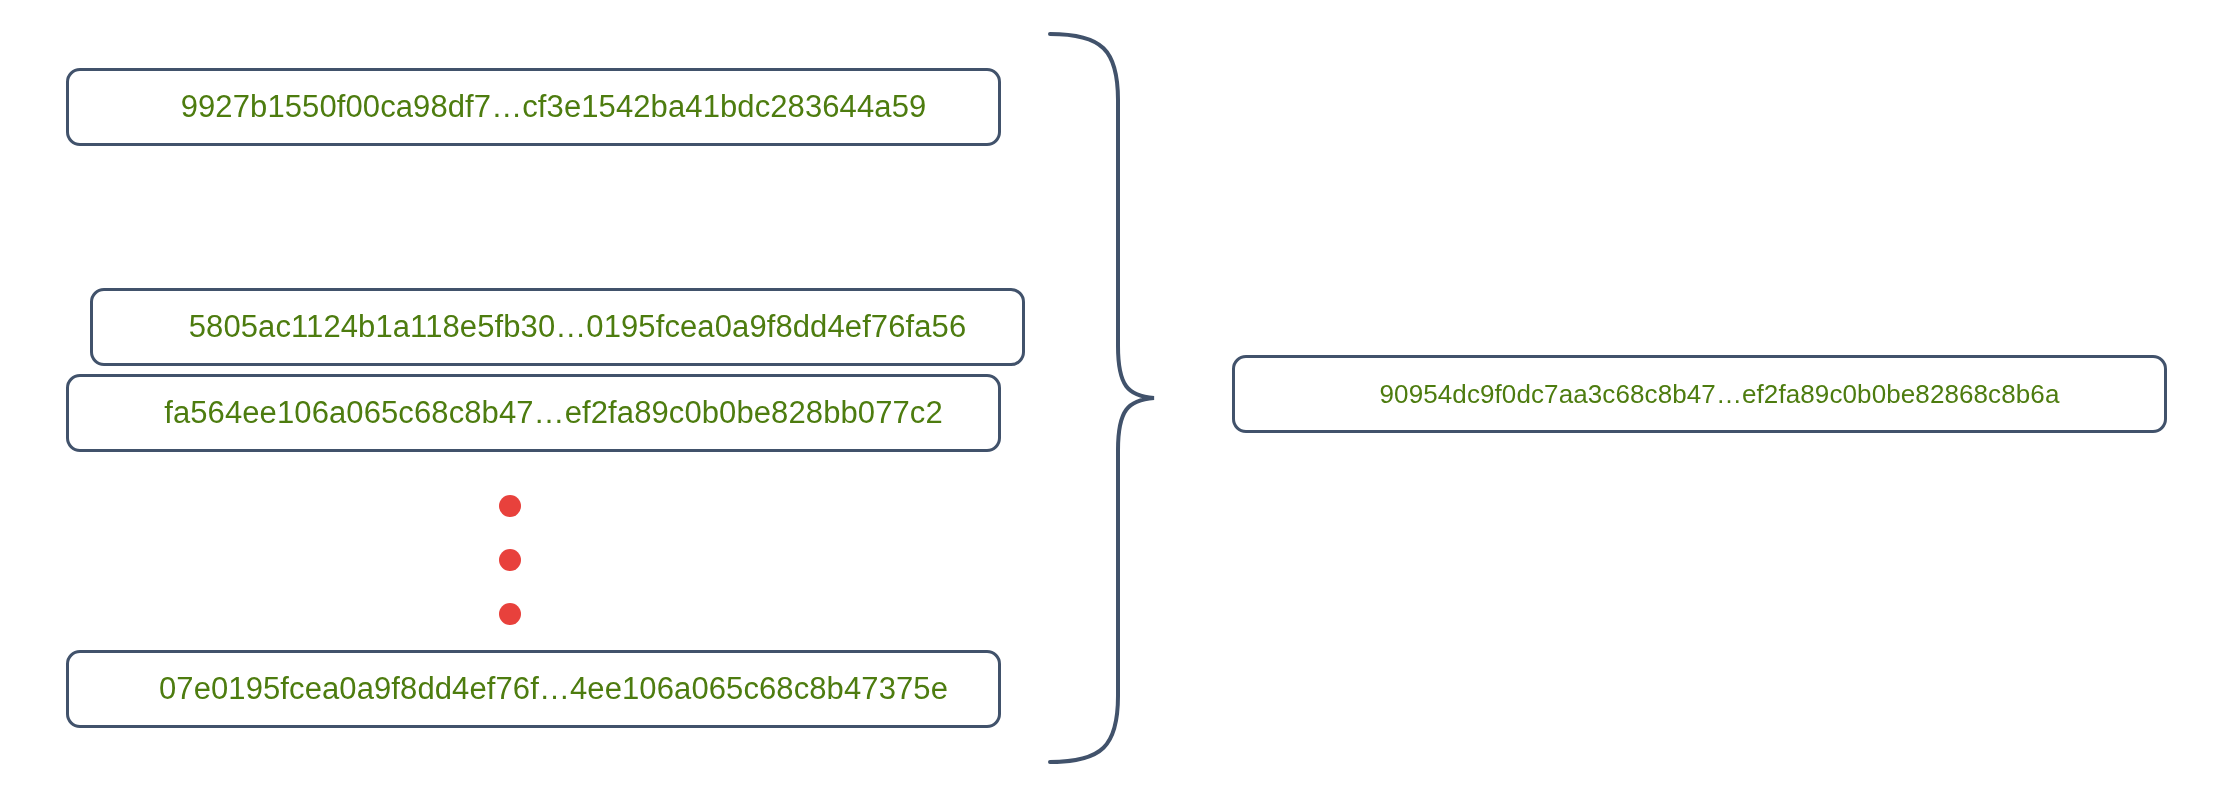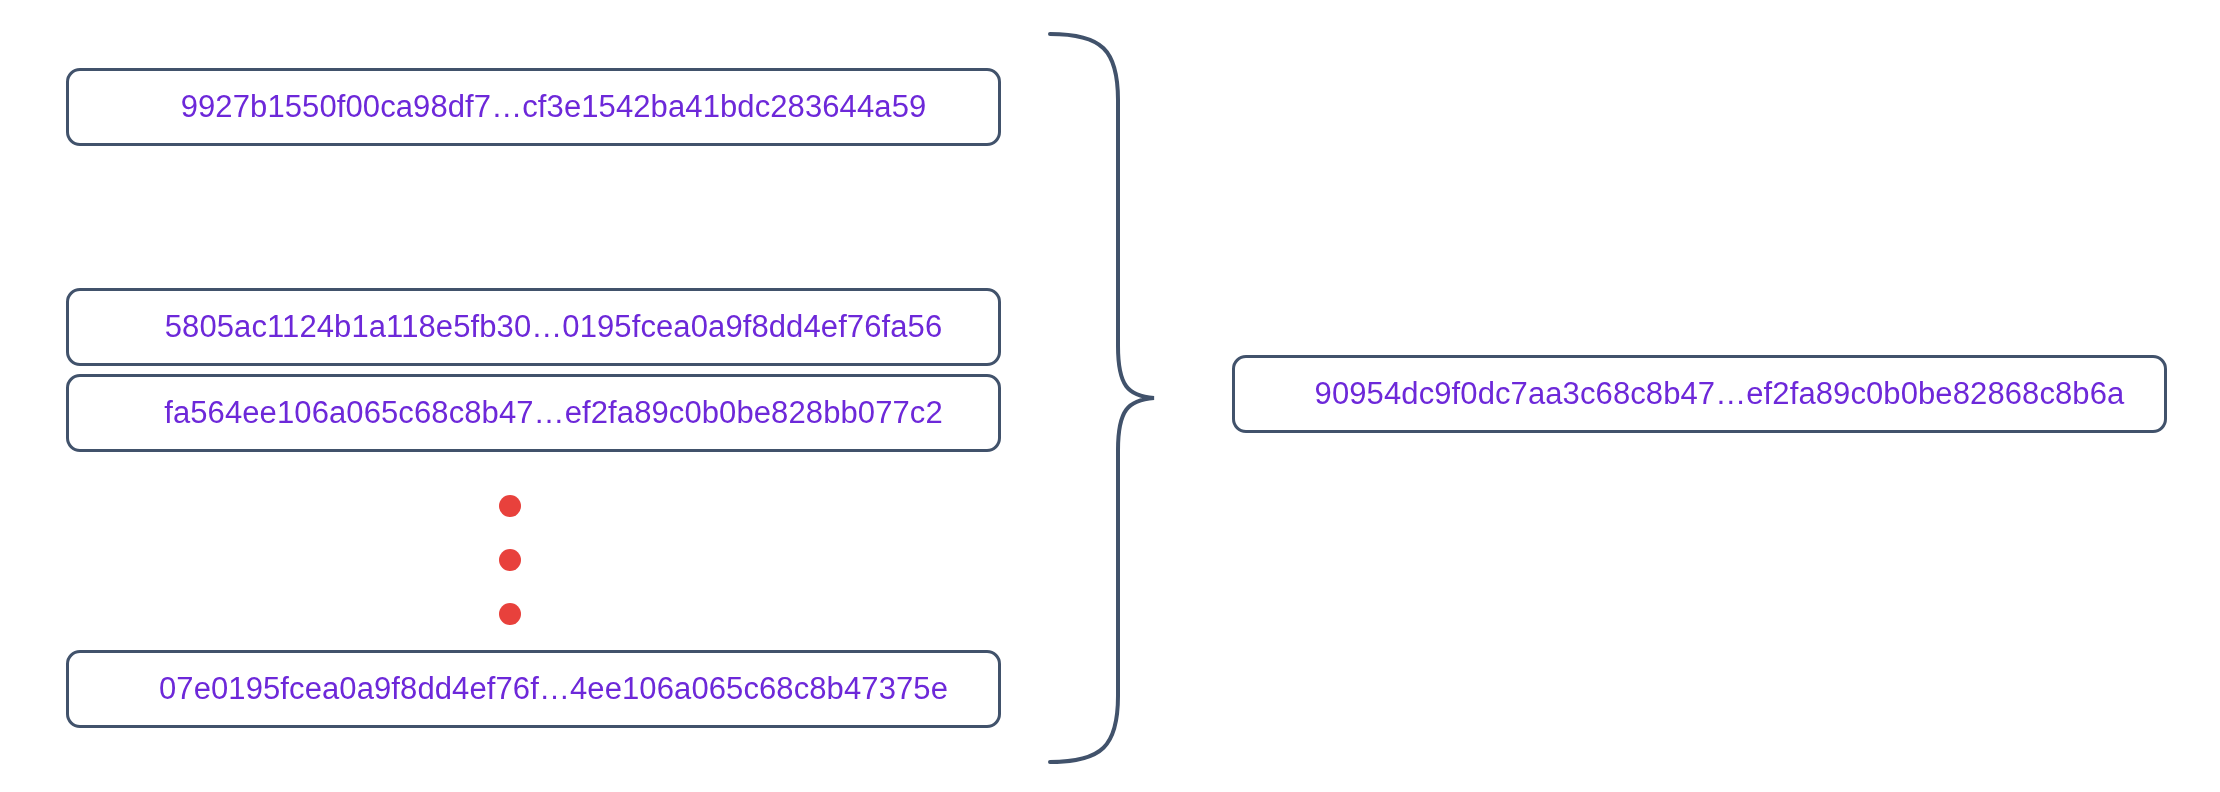--- a/index.html
+++ b/index.html
@@ -24,37 +24,37 @@
   .hash-box {
     position: absolute;
     box-sizing: border-box;
     border: 3px solid #41526b;
     border-radius: 14px;
     background: #ffffff;
     display: flex;
     align-items: center;
     justify-content: center;
     text-align: center;
-    color: #6d28d9;
+    color: #4d7c0f;
     font-family: "Liberation Sans", sans-serif;
     letter-spacing: 0.1px;
     white-space: nowrap;
     padding-left: 40px;
   }
 
   .input-box {
     left: 66px;
     width: 935px;
     height: 78px;
     font-size: 31px;
   }
 
   #input-box-0 { top: 68px; }
   #input-box-1 { top: 178px; }
-  #input-box-2 { top: 288px; }
+  #input-box-2 { top: 288px; margin-left: 24px; }
   #input-box-3 { top: 374px; }
   #input-box-4 { top: 650px; justify-content: center; }
 
   
   #ellipsis {
     position: absolute;
     left: 488px;
     top: 495px;
     width: 44px;
     height: 130px;
@@ -78,21 +78,21 @@
     width: 120px;
     height: 740px;
   }
 
   
   #output-box {
     left: 1232px;
     top: 355px;
     width: 935px;
     height: 78px;
-    font-size: 31px;
+    font-size: 26px;
   }
 </style>
 </head>
 <body>
 
 <div id="diagram">
 
   <div class="hash-box input-box" id="input-box-0">
     <span>9927b1550f00ca98df7…cf3e1542ba41bdc283644a59</span>
   </div>

